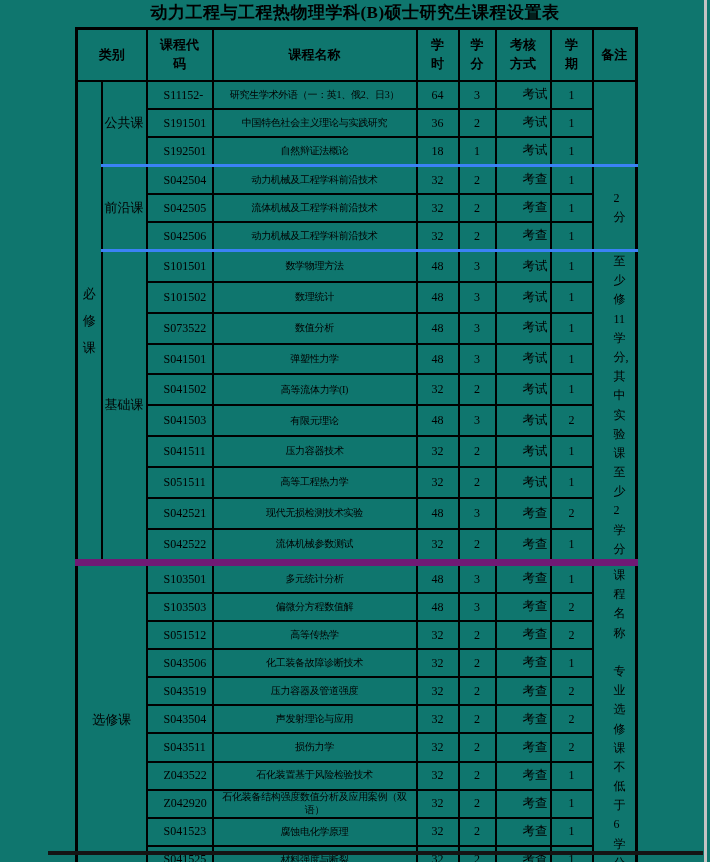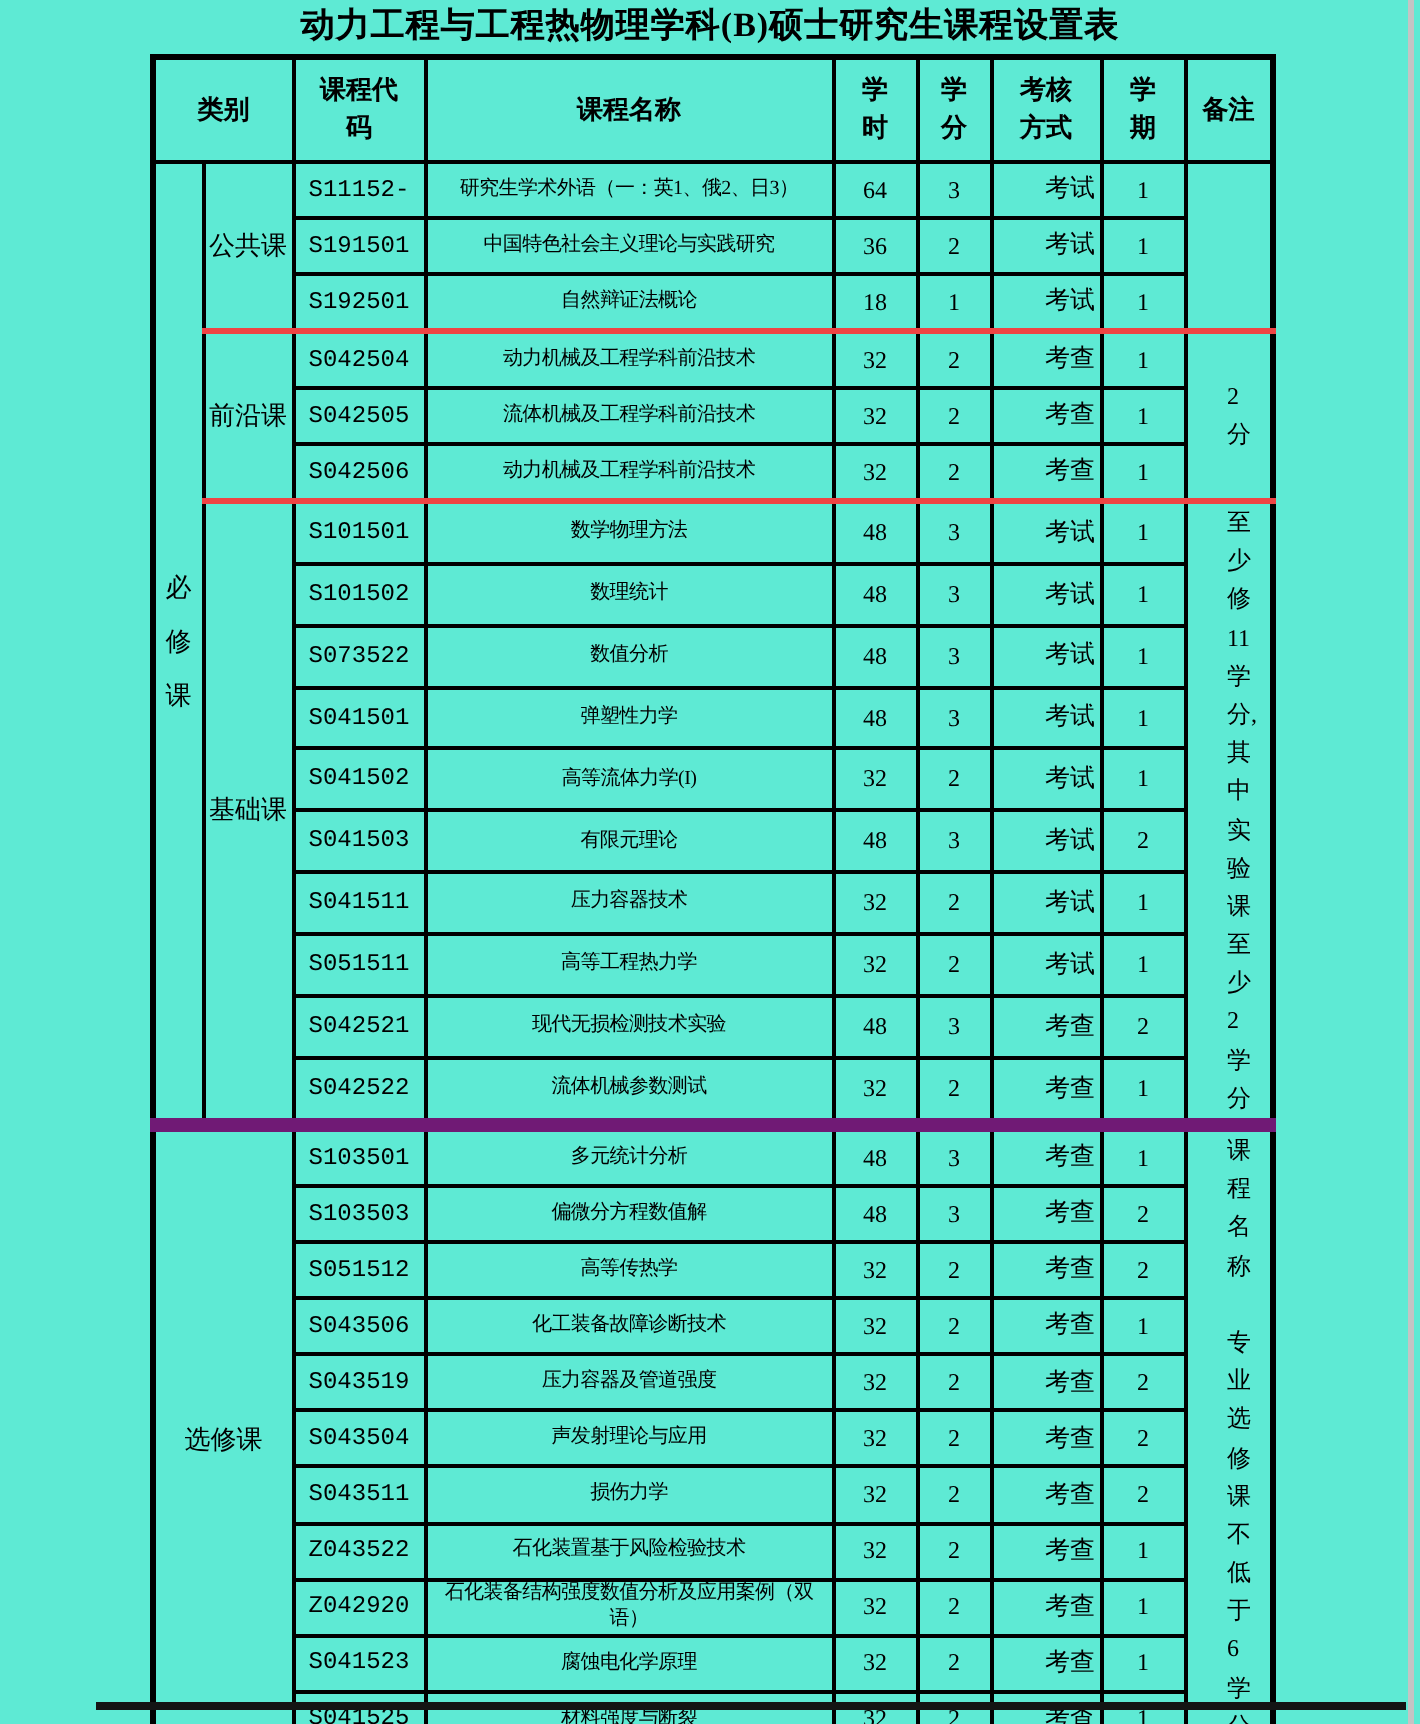--- a/index.html
+++ b/index.html
@@ -1,21 +1,21 @@
 <!DOCTYPE html>
 <html><head>
 <meta charset="utf-8">
 <style>
   html,body { margin:0; padding:0; }
   body {
     width:710px; height:862px; background:#ffffff; color:#000;
     font-family:"Liberation Serif","DejaVu Serif",serif;
     overflow:hidden;
   }
-  .page { position:relative; width:710px; height:862px; background:#5eead4; overflow:hidden; }
+  .page { position:relative; width:710px; height:862px; background:#0f766e; overflow:hidden; }
 
   .doc-title {
     position:absolute; top:1px; left:0; width:710px;
     text-align:center; font-weight:bold; font-size:17px; letter-spacing:0.5px;
   }
 
   table.course-table {
     position:absolute; top:27px; left:75px; width:560px;
     border-collapse:collapse; table-layout:fixed;
     border:3px solid #000;
@@ -28,30 +28,30 @@
     font-size:13px; font-weight:bold; text-align:center;
     white-space:pre-line; height:50px; line-height:1.45; padding:0 2px;
   }
   .course-table td { font-size:12.5px; height:26px; line-height:1.25; }
 
   td.category-cell {
     text-align:center; font-size:13px; white-space:pre-line; line-height:2.1;
     padding:0 2px;
   }
   td.group-cell { text-align:center; font-size:13px; padding:0 2px;margin-top:32px; }
-  td.code-cell  { text-align:center; font-size:12px; letter-spacing:0; padding:0 2px;font-family:Liberation Mono, monospace; }
+  td.code-cell  { text-align:left; font-size:12px; letter-spacing:0; padding:0 16px; }
   td.name-cell  { text-align:center; padding:0 5px; font-size:10px; letter-spacing:-0.3px; }
   td.num-cell   { text-align:center; font-size:12px; padding:0 1px; }
   td.assess-cell{ text-align:right; font-size:12.5px; padding:0 2px; }
   td.remark-cell{
     font-size:12px; white-space:pre-line; text-align:justify;
     padding:0 20px; line-height:1.6; letter-spacing:0;
   }
 
-  tr.group-start td   { border-top:3px solid #ef4444; }
+  tr.group-start td   { border-top:3px solid #3b82f6; }
   tr.section-start td { border-top:7px solid #701a75; }
 
   .scan-edge-right  { position:absolute; top:0; left:704px; width:3px; height:862px; background:#c4c4c4; }
   .scan-bottom-line { position:absolute; top:851px; left:48px; width:655px; height:4px; background:#141414; }
 </style>
 </head>
 <body>
 
 <div class="page">
   <div class="doc-title">动力工程与工程热物理学科(B)硕士研究生课程设置表</div>

